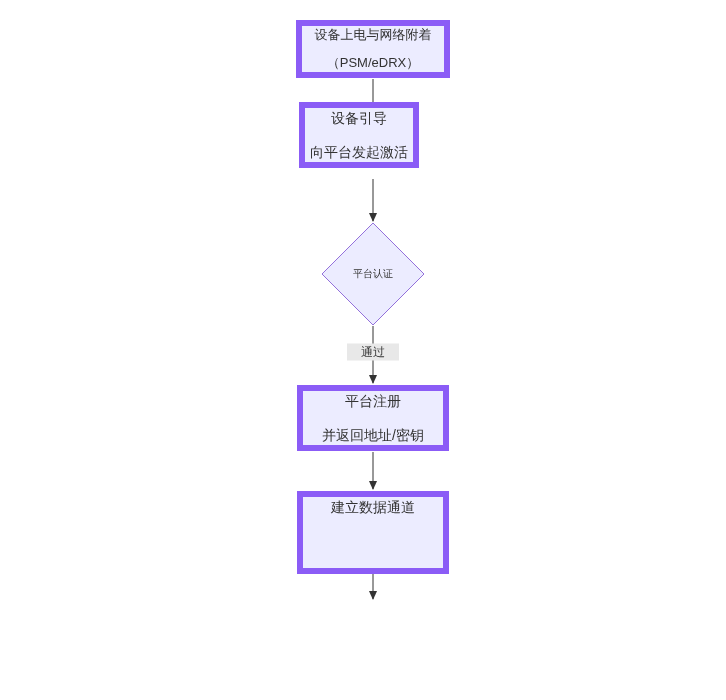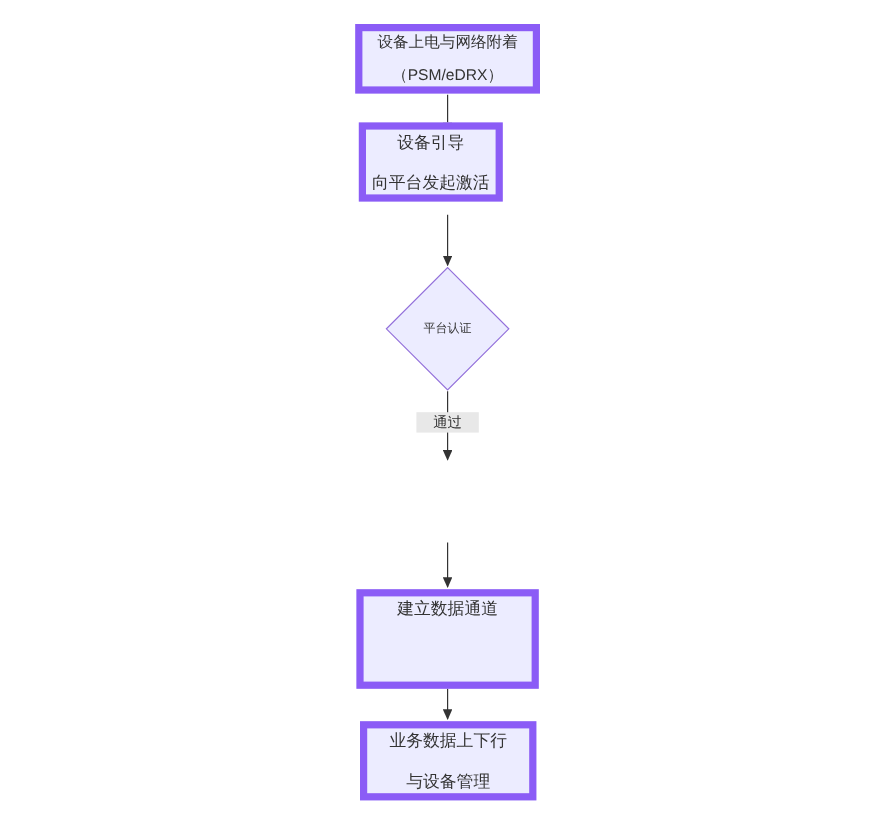--- a/index.html
+++ b/index.html
@@ -99,23 +99,23 @@
     <span class="line">设备引导</span>
     <span class="line">向平台发起激活</span>
   </div>
 
   <div class="diamond-label">
     <span class="line">平台认证</span>
   </div>
 
   <div class="edge-label">通过</div>
 
+  <div class="node" id="node-register">
+    <span class="line">平台注册</span>
+    <span class="line">并返回地址/密钥</span>
+  </div>
 
   <div class="node" id="node-data-channel">
     <span class="line">建立数据通道</span>
   </div>
 
-  <div class="node" id="node-business">
-    <span class="line">业务数据上下行</span>
-    <span class="line">与设备管理</span>
-  </div>
 
 </div>
 
 </body></html>

